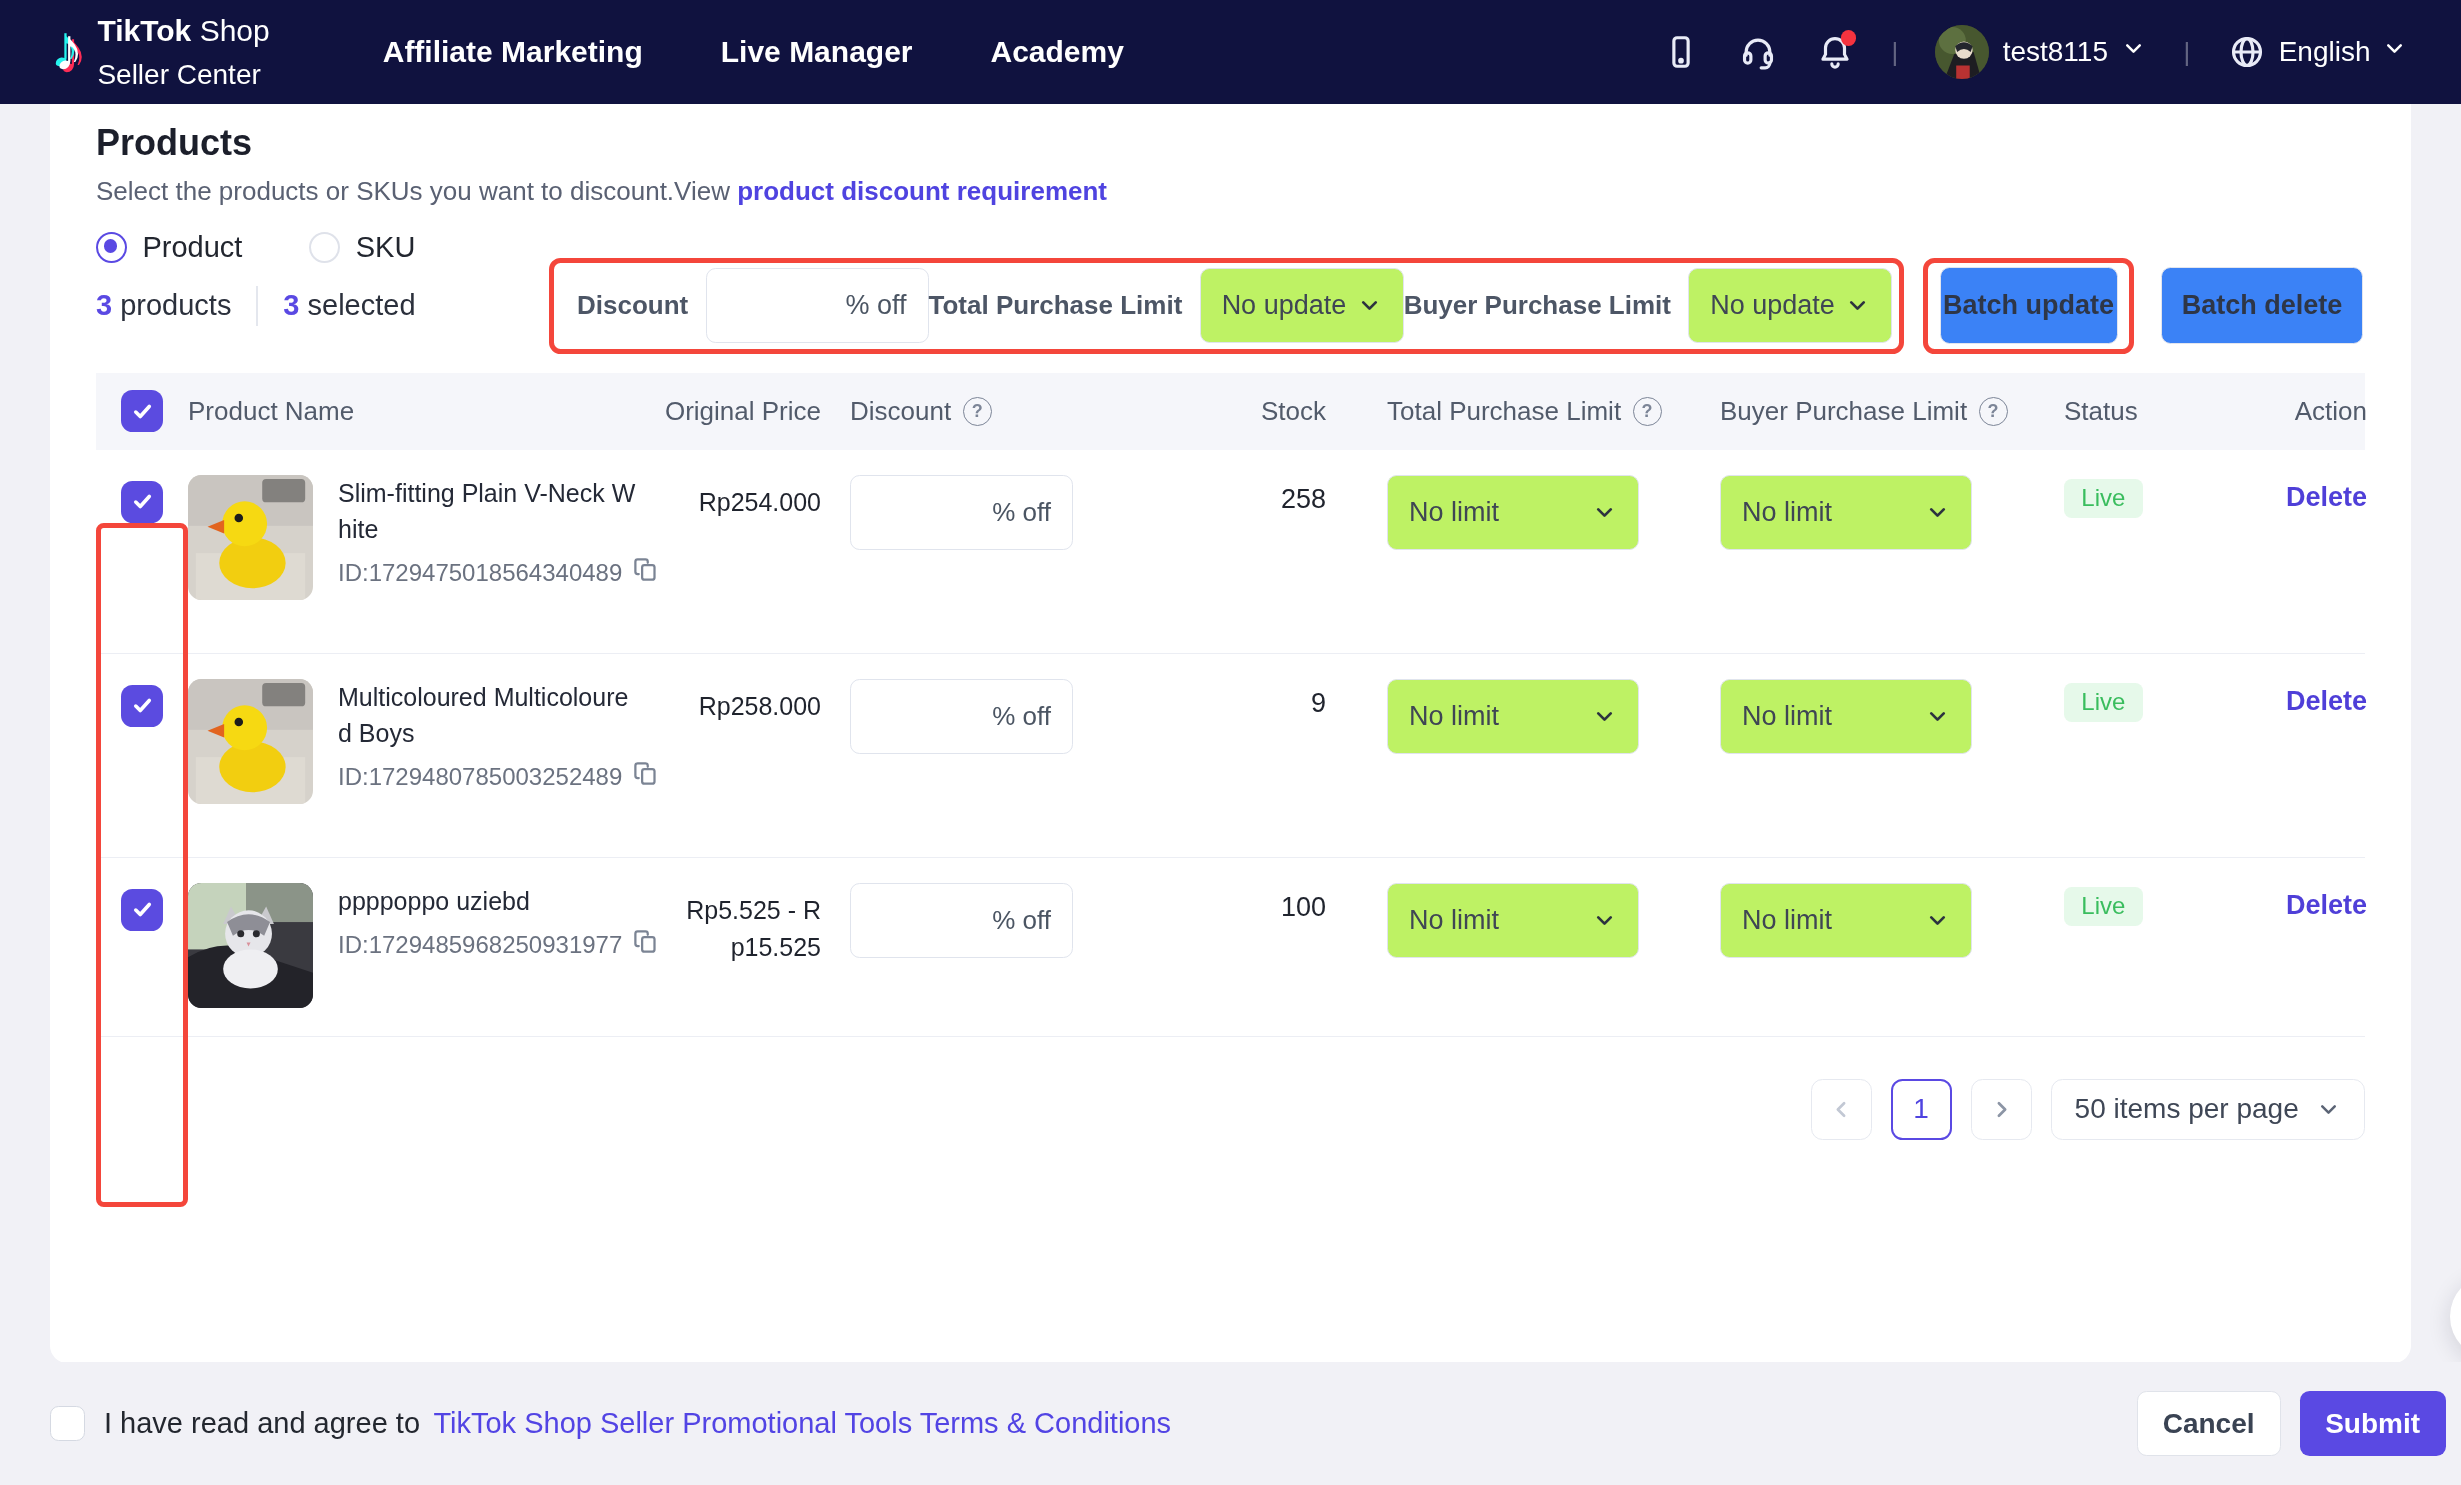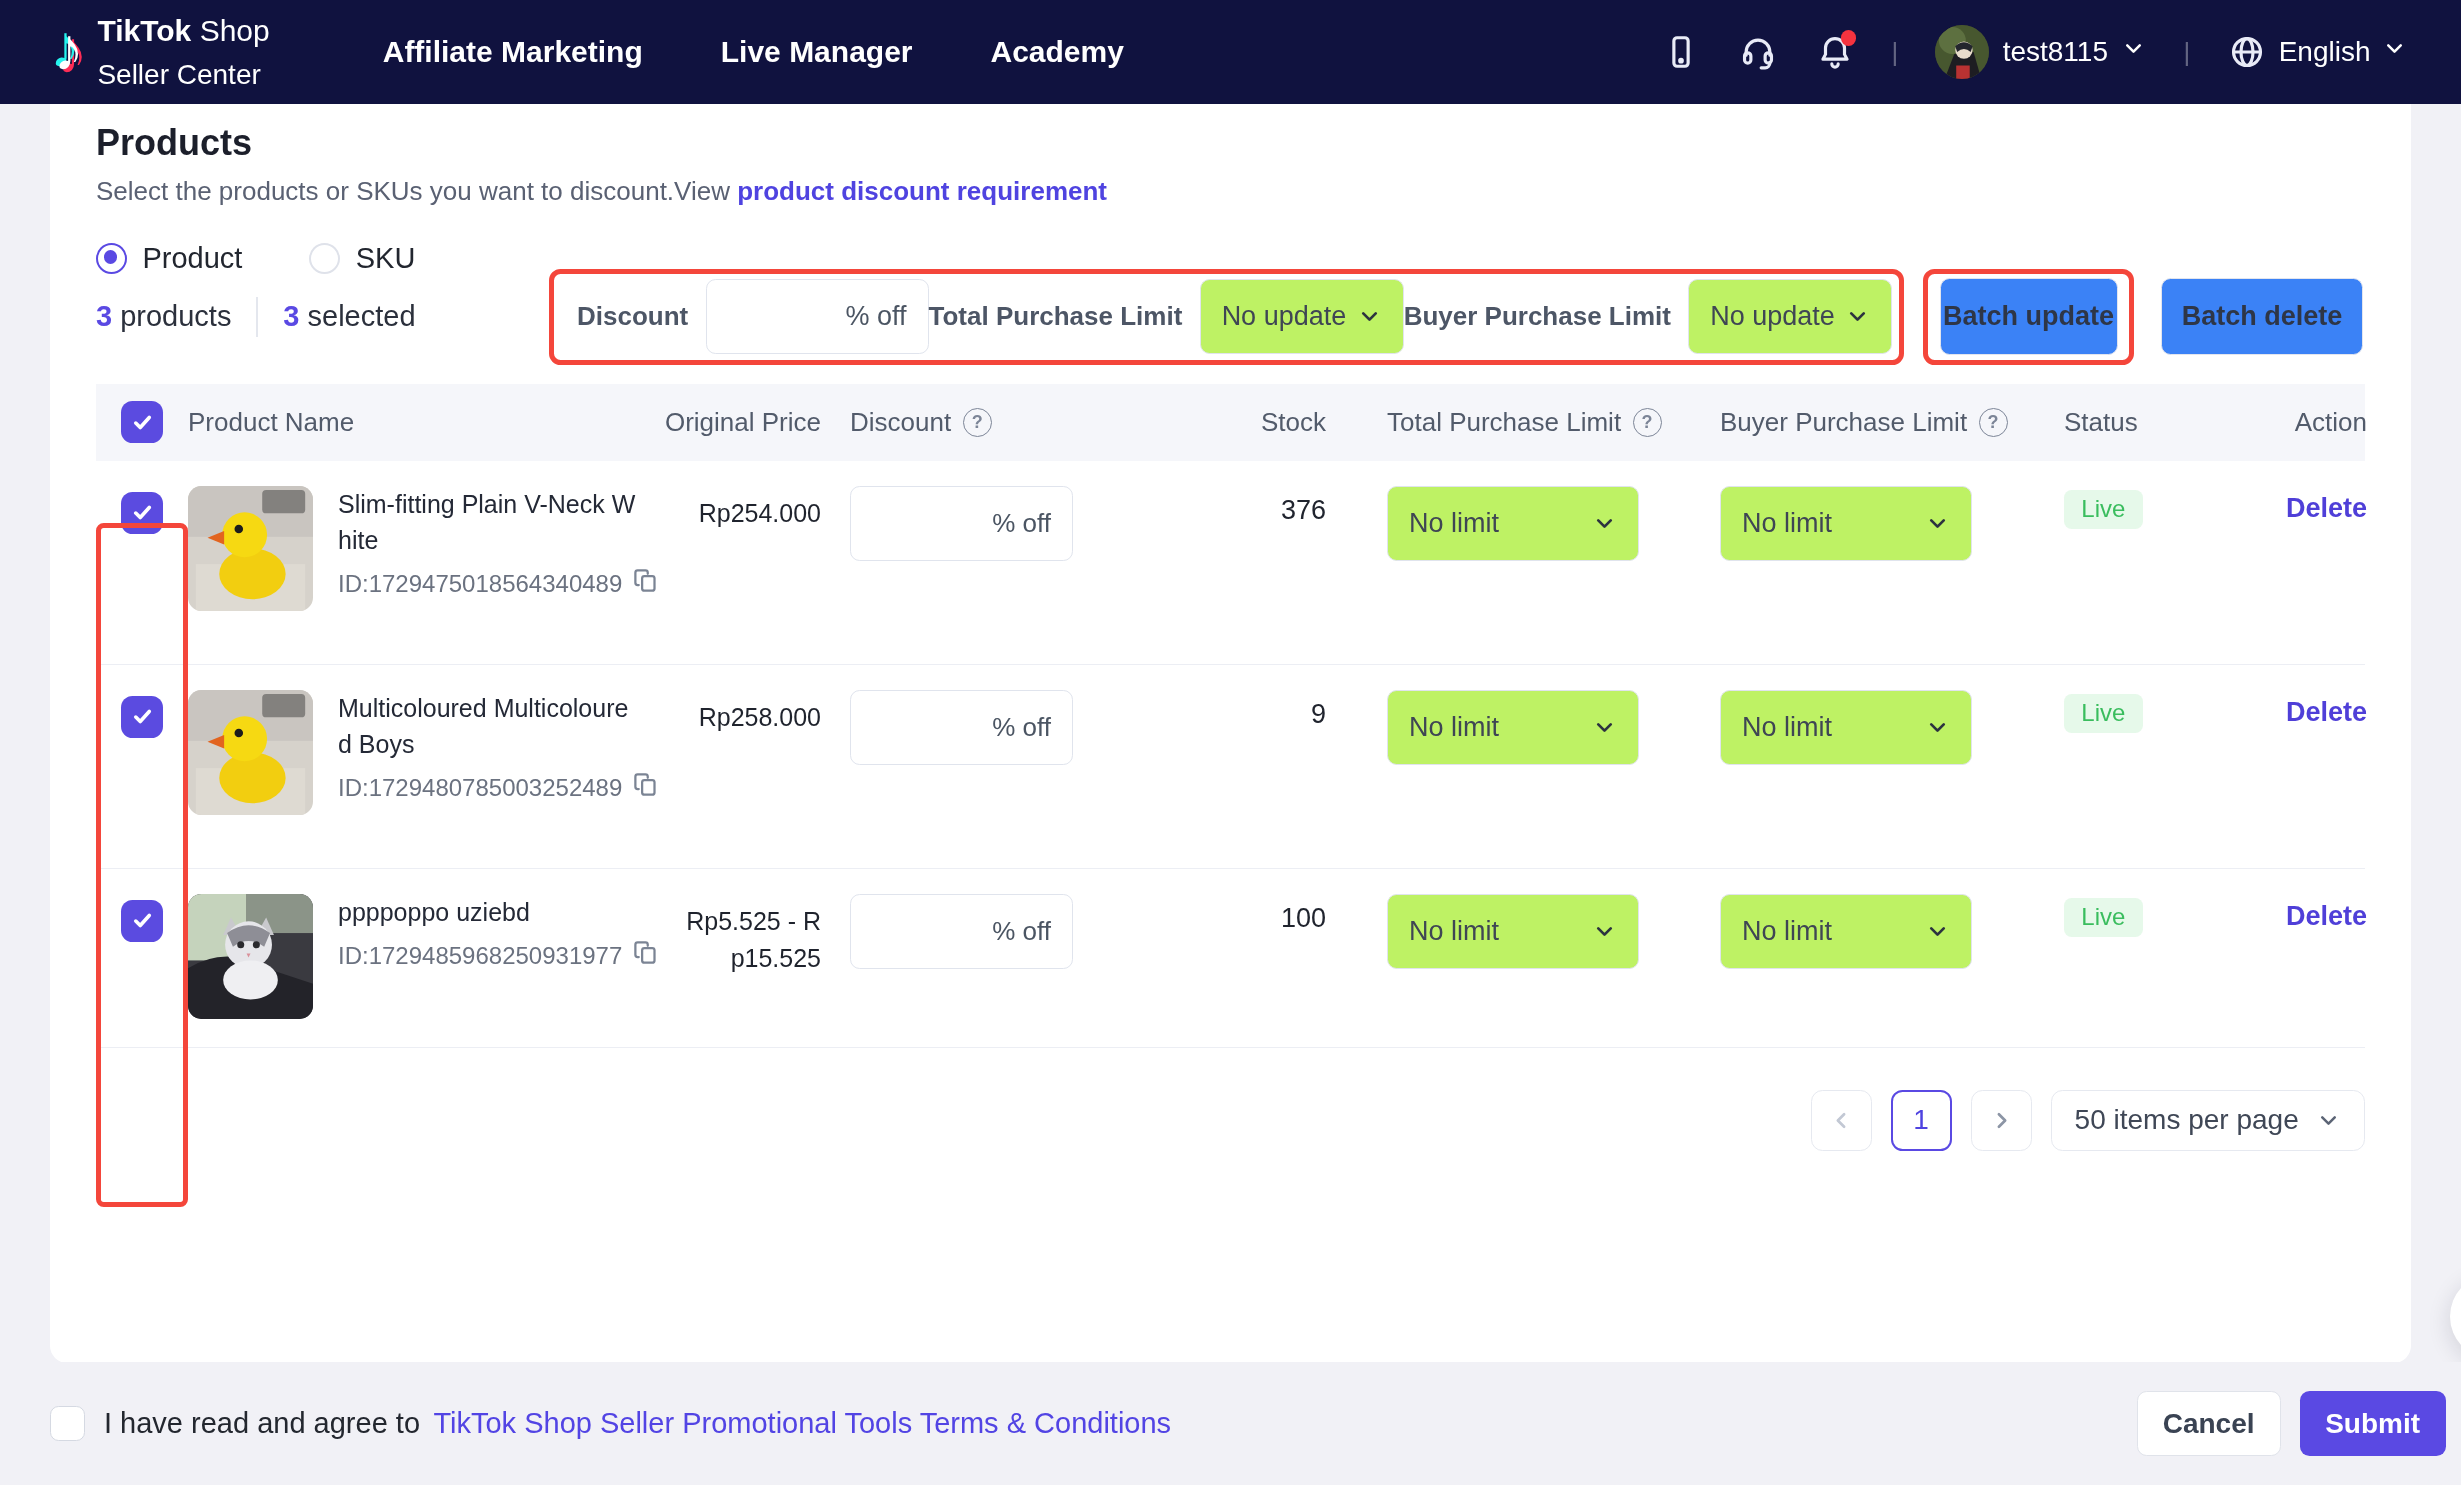--- a/index.html
+++ b/index.html
@@ -29,21 +29,21 @@
   .avatar { width:54px; height:54px; border-radius:50%; overflow:hidden; background:#333; }
   .chev svg { width:25px; height:25px; stroke:#fff; fill:none; stroke-width:2.4; stroke-linecap:round; stroke-linejoin:round; }
   .lang { display:flex; align-items:center; gap:11.5px; }
 
   
   .card { position:absolute; left:50px; top:104px; width:2361px; height:1259px;
           background:#fff; border-radius:0 0 17.3px 17.3px; padding:18px 46px 0 46px; }
   .page-title { font-size:36px; font-weight:700; color:#1c1f2b; }
   .subtitle { margin-top:11.5px; font-size:26px; color:#5a6173; }
   .subtitle-link { color:#4f43e0; font-weight:700; cursor:pointer; }
-  .radio-row { margin-top:35px; display:flex; align-items:flex-start; gap:67px; font-size:29px; color:#22262f; }
+  .radio-row { margin-top:24px; display:flex; align-items:flex-start; gap:67px; font-size:29px; color:#22262f; }
   .radio { display:flex; align-items:center; gap:15.4px; cursor:pointer; }
   .radio-circle { width:31px; height:31px; border-radius:50%; position:relative; background:#fff; }
   .radio-circle.sel { border:2.9px solid #5a49e3; }
   .radio-circle.sel::after { content:""; position:absolute; left:5.8px; top:5.8px; width:13.4px; height:13.4px; border-radius:50%; background:#5a49e3; }
   .radio-circle.unsel { border:2.9px solid #dfe2ea; }
 
   .red-box { border:5.8px solid #f4463b; border-radius:11.5px; }
   .select-wrap { margin-top:7.7px; width:290px; padding:11.5px 44px 11.5px 11.5px; }
   .select-products-btn { width:223px; height:81px; background:#fff; border:2.9px solid #5a49e3; border-radius:9.6px;
           color:#5447e6; font-size:27px; font-weight:700; display:flex; align-items:center; justify-content:center; cursor:pointer; }
@@ -330,21 +330,21 @@
       </div>
       <div class="c-price">
           <div class="price">Rp254.000</div>
         </div>
       <div class="c-discount">
           <div class="row-input">
             <span>% off</span>
           </div>
         </div>
       <div class="c-stock">
-          <span class="stock">376</span>
+          <span class="stock">258</span>
         </div>
       <div class="c-total">
           <div class="select-box row-select">
             <span>No limit</span>
             <svg viewBox="0 0 24 24">
               <path d="M6 9l6 6 6-6"></path>
             </svg>
           </div>
         </div>
       <div class="c-buyer">

